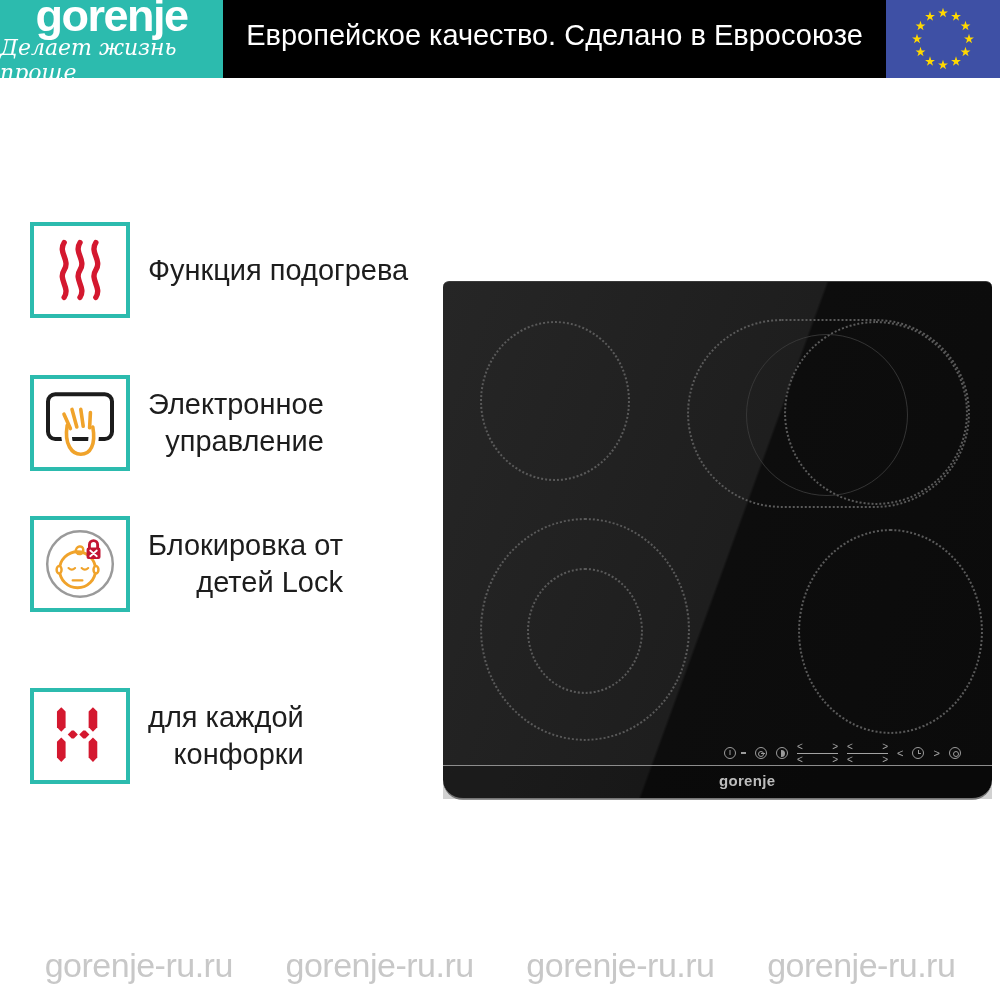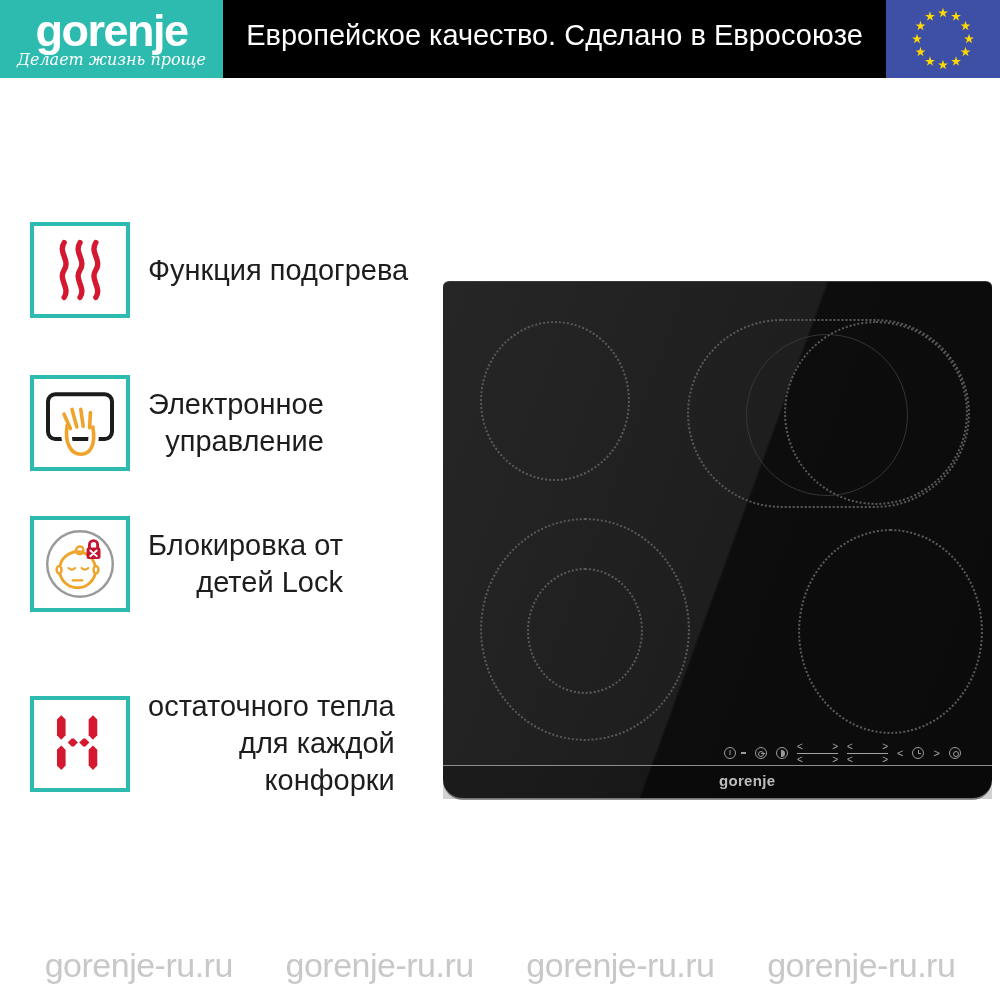--- a/index.html
+++ b/index.html
@@ -9,21 +9,21 @@
     font-family:"Liberation Sans", sans-serif;
   }
 
   
   .header { position:absolute; left:0; top:0; width:1000px; height:78px; background:#000; }
   .logo-box {
     position:absolute; left:0; top:0; width:223px; height:78px; background:#2cbbae;
     display:flex; flex-direction:column; align-items:center; justify-content:center;
   }
   .logo-brand { color:#fff; font-size:45px; font-weight:bold; letter-spacing:-1.5px; line-height:44px; }
-  .logo-tagline { color:#fff; font-family:"DejaVu Serif", serif; font-style:italic; font-size:16px; margin-top:-3px; }
+  .logo-tagline { color:#fff; font-family:"DejaVu Serif", serif; font-style:italic; font-size:22px; margin-top:-3px; }
   .banner-text {
     position:absolute; left:223px; right:114px; top:0; height:71px;
     display:flex; align-items:center; justify-content:center;
     color:#fff; font-size:29px; white-space:nowrap;
   }
   .eu-flag { position:absolute; right:0; top:0; width:114px; height:78px; }
 
   
   .feature { position:absolute; left:30px; display:flex; align-items:center; gap:18px; }
   .icon-box {
@@ -173,21 +173,20 @@
     <svg width="72" height="72" viewBox="0 0 100 100" xmlns="http://www.w3.org/2000/svg" fill="#d4182f">
       <polygon points="24,10 30,16 30,38 24,44 18,38 18,16"></polygon>
       <polygon points="24,52 30,58 30,80 24,86 18,80 18,58"></polygon>
       <polygon points="68,10 74,16 74,38 68,44 62,38 62,16"></polygon>
       <polygon points="68,52 74,58 74,80 68,86 62,80 62,58"></polygon>
       <polygon points="33,48 38.5,42.5 41.5,42.5 47,48 41.5,53.5 38.5,53.5"></polygon>
       <polygon points="49,48 54.5,42.5 57.5,42.5 63,48 57.5,53.5 54.5,53.5"></polygon>
     </svg>
   </div>
   <div class="feature-text">
-    <div>остаточного тепла</div>
     <div>для каждой</div>
     <div>конфорки</div>
   </div>
 </div>
 
 <div class="hob">
   <div class="burner" style="left:37px; top:39px; width:150px; height:160px;"></div>
   <div class="burner stadium" style="left:244px; top:37px; width:283px; height:189px;"></div>
   <div class="burner" style="left:341px; top:39px; width:184px; height:184px;"></div>
   <div class="reflection-ring" style="left:303px; top:52px; width:162px; height:162px;"></div>

